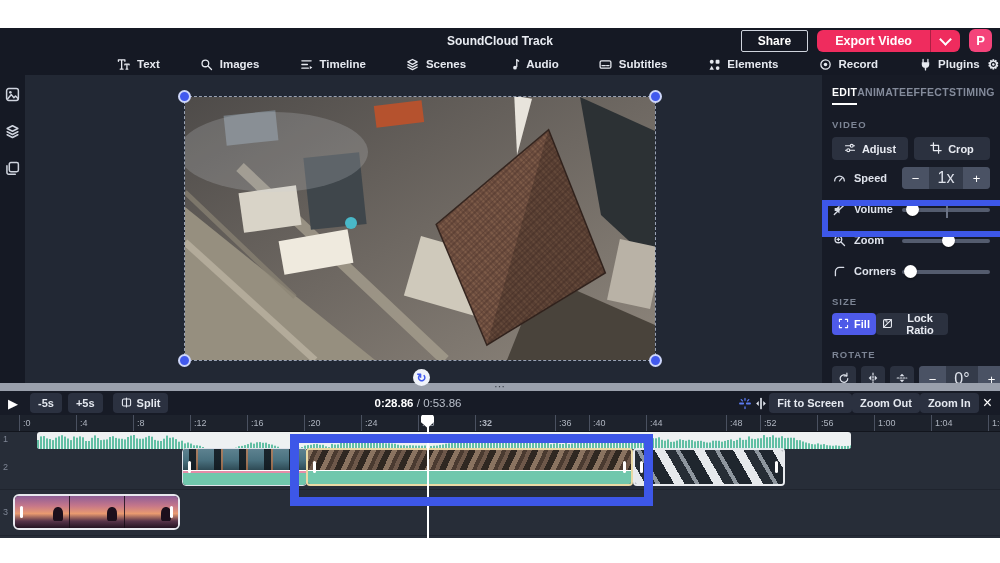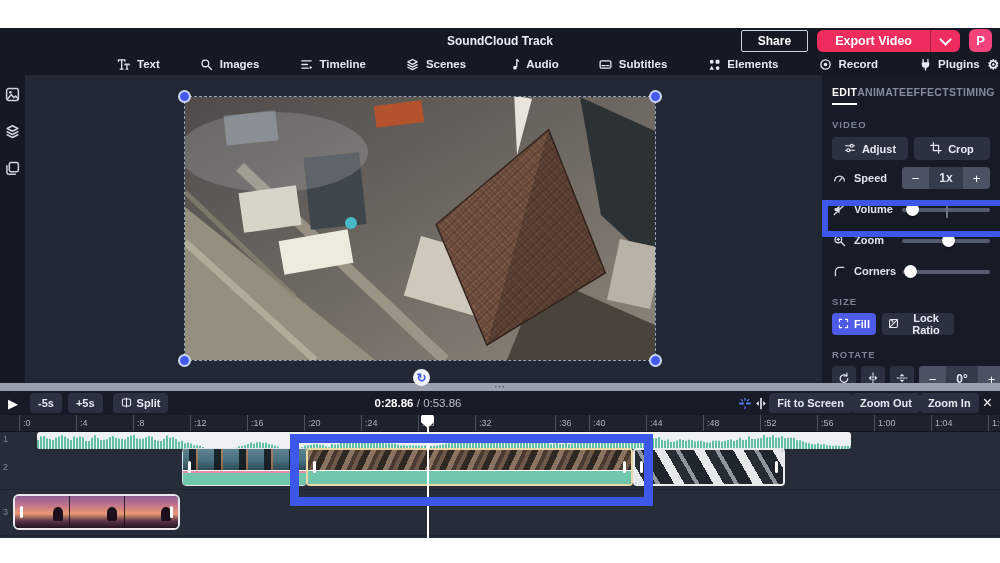--- a/index.html
+++ b/index.html
@@ -74,23 +74,23 @@
   .prow .ric svg{width:13px;height:13px;}
   .prow .plabel{font-size:11px;font-weight:bold;margin-left:7px;flex:1;}
   .slider{position:relative;width:88px;height:13px;flex:0 0 auto;cursor:pointer;}
   .slider .track{position:absolute;left:0;right:0;top:5px;height:4px;border-radius:2px;background:#545c6e;}
   .slider .knob{position:absolute;top:0;width:13px;height:13px;border-radius:50%;background:#fff;
     box-shadow:0 1px 2px rgba(0,0,0,.5);}
   .slider .mid-tick{position:absolute;left:50%;top:-2px;width:2px;height:17px;background:#6b7385;}
   .stepper{display:flex;width:88px;height:22px;border-radius:4px;overflow:hidden;background:#343b4a;flex:0 0 auto;}
   .stepper .seg{flex:0 0 27px;background:#4a5264;color:#fff;display:flex;align-items:center;
     justify-content:center;font-size:13px;cursor:pointer;}
-  .stepper .val{flex:1;display:flex;align-items:center;justify-content:center;font-size:12px;font-weight:bold;}
+  .stepper .val{flex:1;display:flex;align-items:center;justify-content:center;font-size:16px;font-weight:normal;}
   .sec-size{margin-top:12px;}
-  .size-row{display:flex;gap:6px;padding:6px 10px 0 10px;}
+  .size-row{display:flex;padding:6px 10px 0 10px;}
   .btn-fill{width:44px;height:22px;background:#4e5ae8;border:none;border-radius:4px;color:#fff;
     font-size:11px;font-weight:bold;display:flex;align-items:center;justify-content:center;gap:5px;cursor:pointer;font-family:inherit;}
   .btn-lock{width:72px;height:22px;background:#2b313f;border:none;border-radius:4px;color:#e8ebf2;
     font-size:11px;font-weight:bold;display:flex;align-items:center;justify-content:center;gap:5px;cursor:pointer;font-family:inherit;}
   .btn-fill svg,.btn-lock svg{width:11px;height:11px;}
   .sec-rotate{margin-top:14px;}
   .rot-row{display:flex;gap:5px;padding:6px 10px 0 10px;}
   .rbtn{width:28px;height:26px;background:#2b313f;border:none;border-radius:4px;color:#dfe3ec;
     display:flex;align-items:center;justify-content:center;cursor:pointer;}
   .rbtn svg{width:12px;height:12px;}
@@ -535,25 +535,25 @@
   <div class="timeline">
     <div class="ruler" id="ruler">
         <span class="tick" style="left: 19px;">:0</span>
         <span class="tick" style="left: 76px;">:4</span>
         <span class="tick" style="left: 133px;">:8</span>
         <span class="tick" style="left: 190px;">:12</span>
         <span class="tick" style="left: 247px;">:16</span>
         <span class="tick" style="left: 304px;">:20</span>
         <span class="tick" style="left: 361px;">:24</span>
         <span class="tick" style="left: 418px;">:28</span>
-        <span class="tick" style="left: 475px;">:32</span>
+        <span class="tick" style="left: 475px; font-weight: bold;">:32</span>
         <span class="tick" style="left: 532px; margin-left: 23px;">:36</span>
         <span class="tick" style="left: 589px;">:40</span>
         <span class="tick" style="left: 646px;">:44</span>
-        <span class="tick" style="left: 703px;">:48</span>
+        <span class="tick" style="left: 726px;">:48</span>
         <span class="tick" style="left: 760px;">:52</span>
         <span class="tick" style="left: 817px;">:56</span>
         <span class="tick" style="left: 874px;">1:00</span>
         <span class="tick" style="left: 931px; text-align: center;">1:04</span>
         <span class="tick" style="left: 988px;">1:08</span>
       </div>
     <span class="trk-num" style="top:19px">1</span>
     <span class="trk-num" style="top:47px">2</span>
     <span class="trk-num" style="top:92px">3</span>
     <div class="row-sep" style="top:74px"></div>

